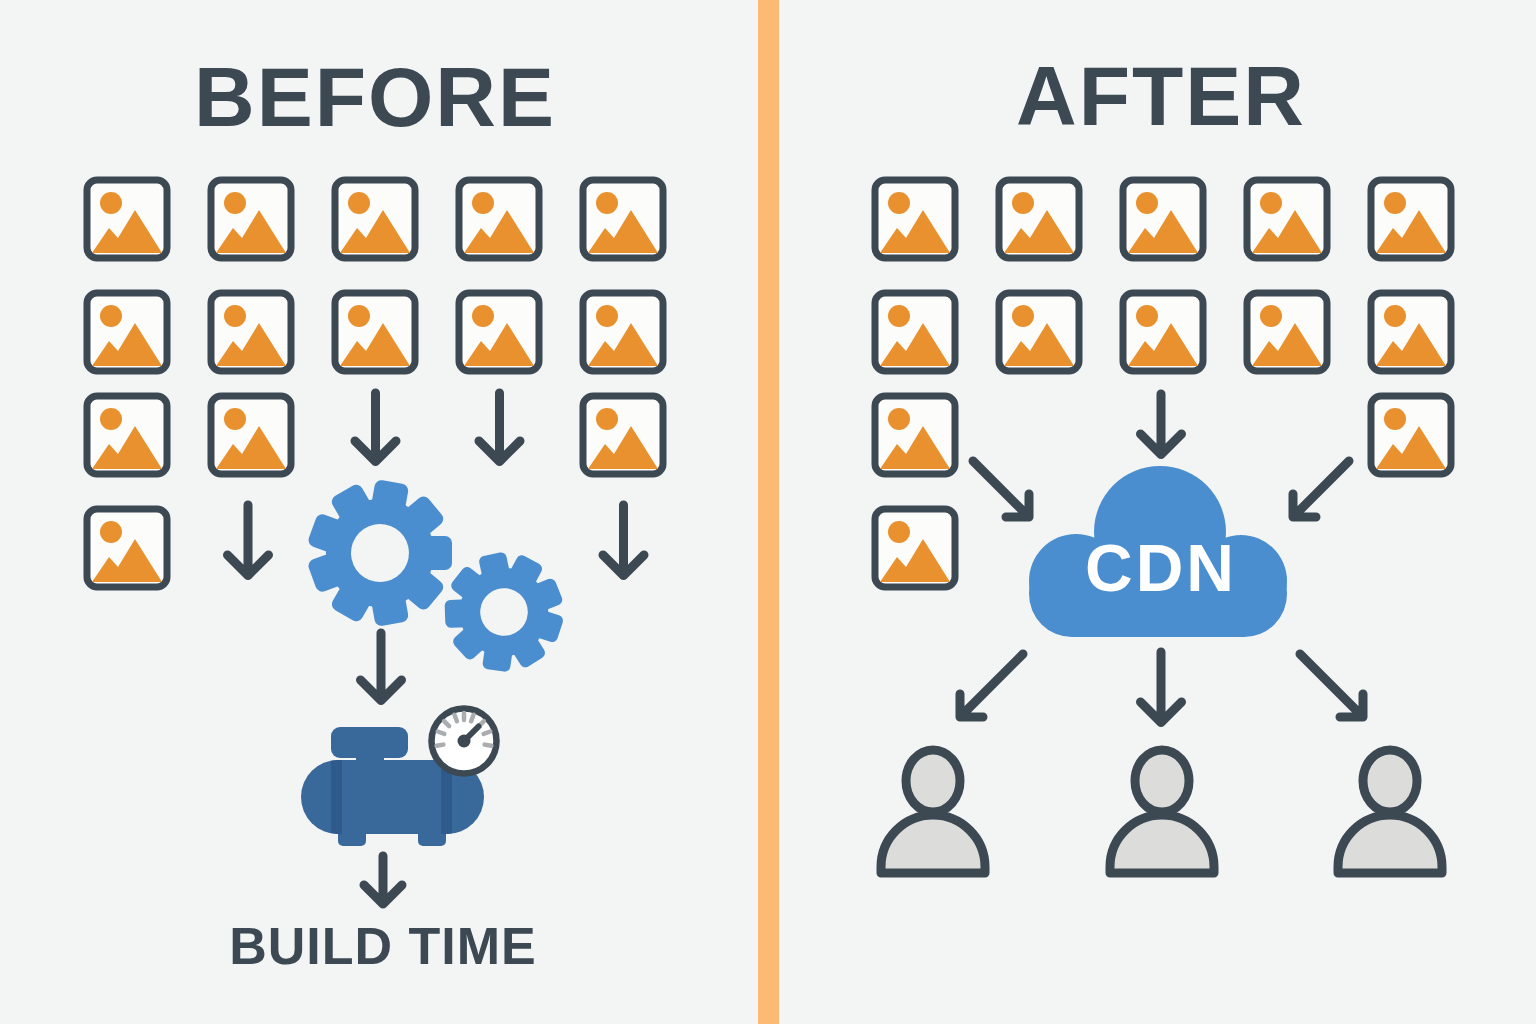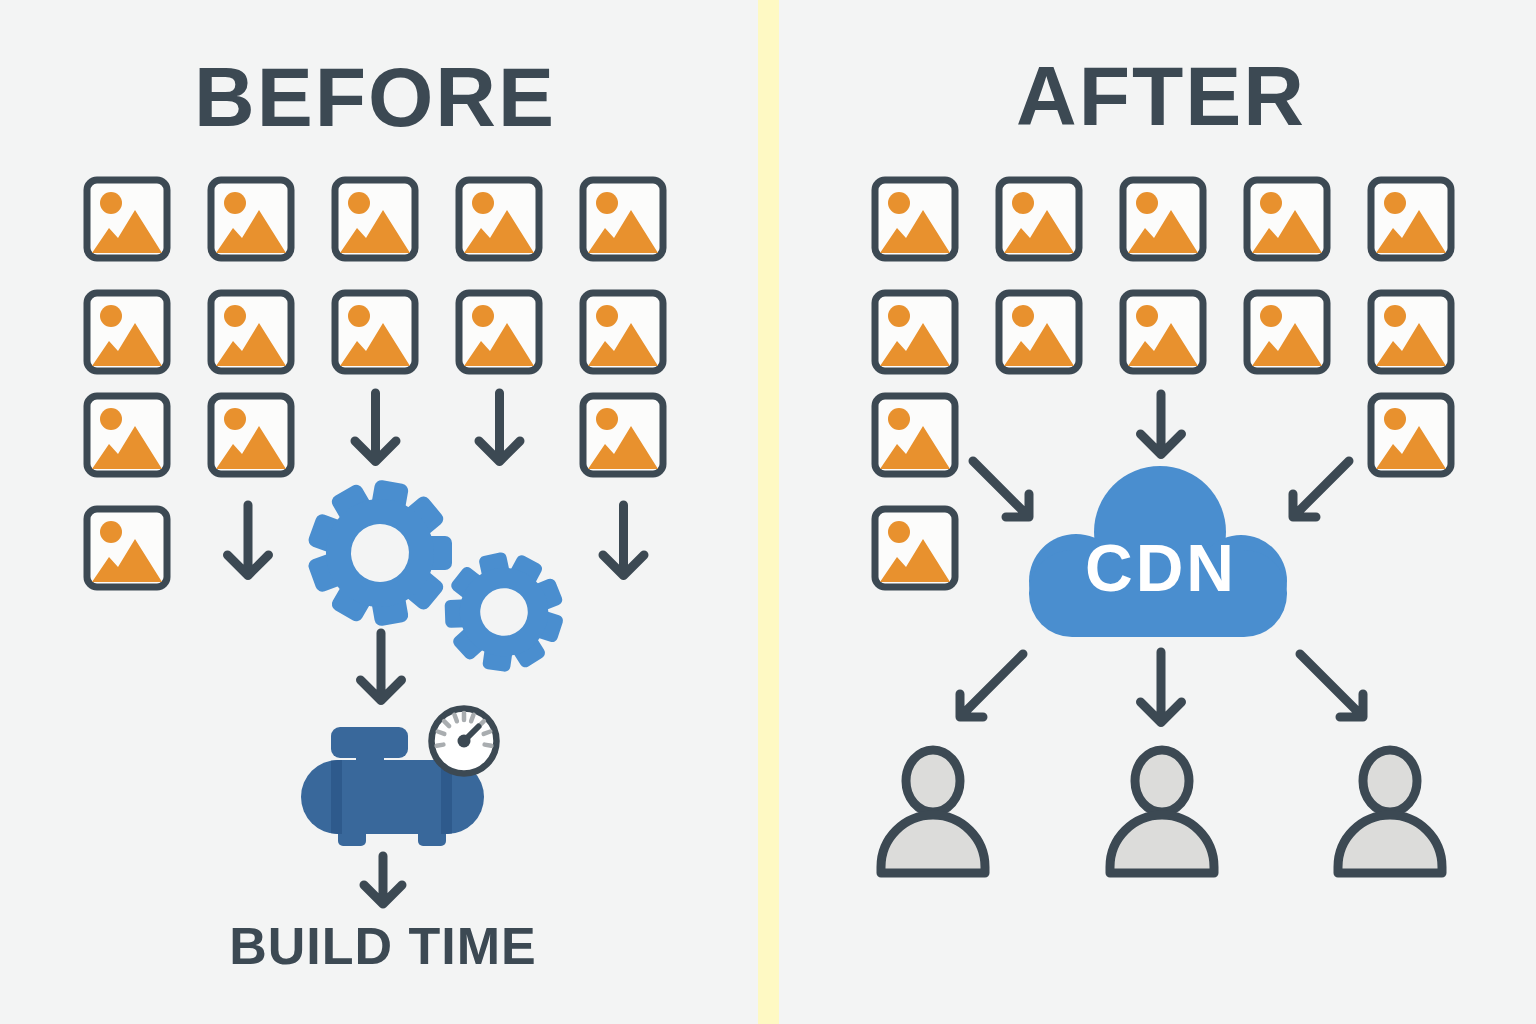--- a/index.html
+++ b/index.html
@@ -1,16 +1,16 @@
 <!DOCTYPE html>
 <html><head>
 <meta charset="utf-8">
 <style>
   html,body{margin:0;padding:0;background:#ffffff;}
-  .stage{position:relative;width:1536px;height:1024px;background:#fef9c3;overflow:hidden;
+  .stage{position:relative;width:1536px;height:1024px;background:#fdba74;overflow:hidden;
          font-family:"Liberation Sans",sans-serif;}
   svg{display:block;}
   .title{font-family:"Liberation Sans",sans-serif;font-size:84px;font-weight:800;
          letter-spacing:2px;fill:#3c4953;text-anchor:middle;}
   .caption{font-family:"Liberation Sans",sans-serif;font-size:52px;font-weight:800;
          letter-spacing:1px;fill:#3c4953;text-anchor:middle;}
   .cloud-text{font-family:"Liberation Sans",sans-serif;font-size:66px;font-weight:800;
          letter-spacing:3px;fill:#ffffff;text-anchor:middle;}
   .arrow{stroke:#3c4953;stroke-width:9;fill:none;stroke-linecap:round;stroke-linejoin:round;}
   .tick{stroke:#a9adb0;stroke-width:4.5;stroke-linecap:round;}

